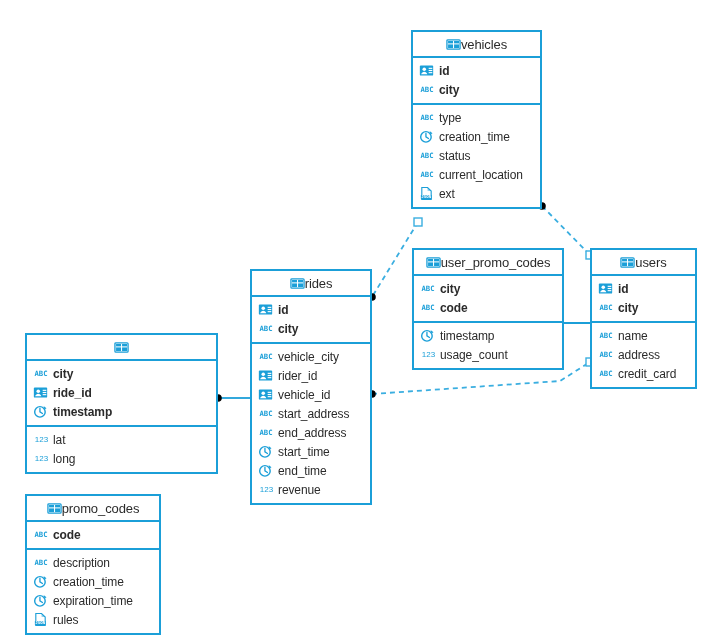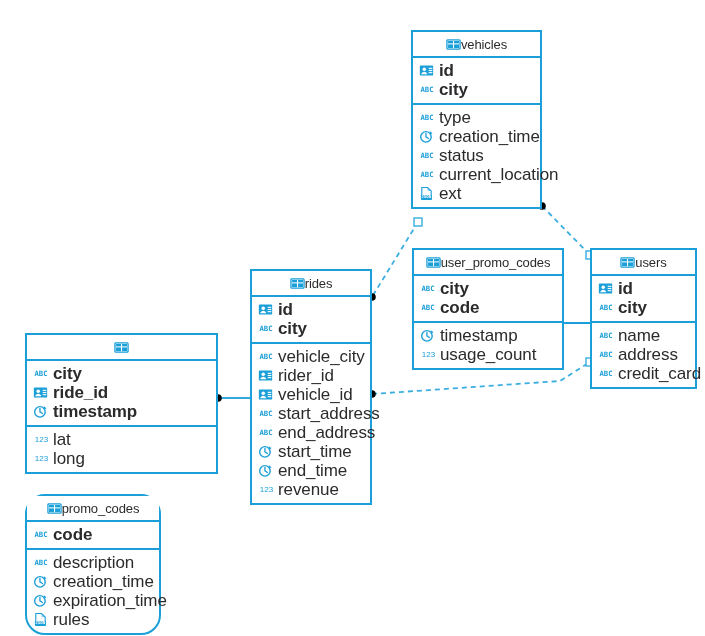--- a/index.html
+++ b/index.html
@@ -59,21 +59,21 @@
   }
   .col-row {
     display: flex;
     align-items: center;
     gap: 5px;
     height: 19px;
     padding: 0 6px 0 6px;
     white-space: nowrap;
   }
   .col-name {
-    font-size: 17px;
+    font-size: 12px;
     color: #2b2b2b;
     letter-spacing: -0.1px;
   }
   .col-row.pk .col-name {
     font-weight: bold;
   }
   .icon {
     width: 15px;
     height: 15px;
     flex: 0 0 15px;
@@ -484,21 +484,21 @@
         <div class="col-row">
           <span class="icon">
             <svg width="17" height="15" viewBox="0 0 19 15">
               <text x="9.5" y="10.4" font-family="Liberation Sans, sans-serif" font-size="9" fill="#1b9fd8" text-anchor="middle">123</text>
             </svg>
           </span>
           <span class="col-name">long</span>
         </div>
       </div>
     </div>
-    <div class="table-node" style="left: 25px; top: 494px; width: 136px; border-radius: 20px;">
+    <div class="table-node" style="left: 25px; top: 494px; width: 136px;">
       <div class="tbl-header">
         <span class="icon">
           <svg width="15" height="15" viewBox="0 0 16 16">
             <rect x="1" y="3" width="14" height="10" rx="1" fill="none" stroke="#1b9fd8" stroke-width="1.4"></rect>
             <rect x="2.2" y="4.2" width="5.3" height="2.6" fill="#1b9fd8"></rect>
             <rect x="8.6" y="4.2" width="5.3" height="2.6" fill="#1b9fd8"></rect>
             <rect x="2.2" y="7.9" width="5.3" height="3.9" fill="#1b9fd8"></rect>
             <rect x="8.6" y="7.9" width="5.3" height="3.9" fill="#1b9fd8"></rect>
           </svg>
         </span>

